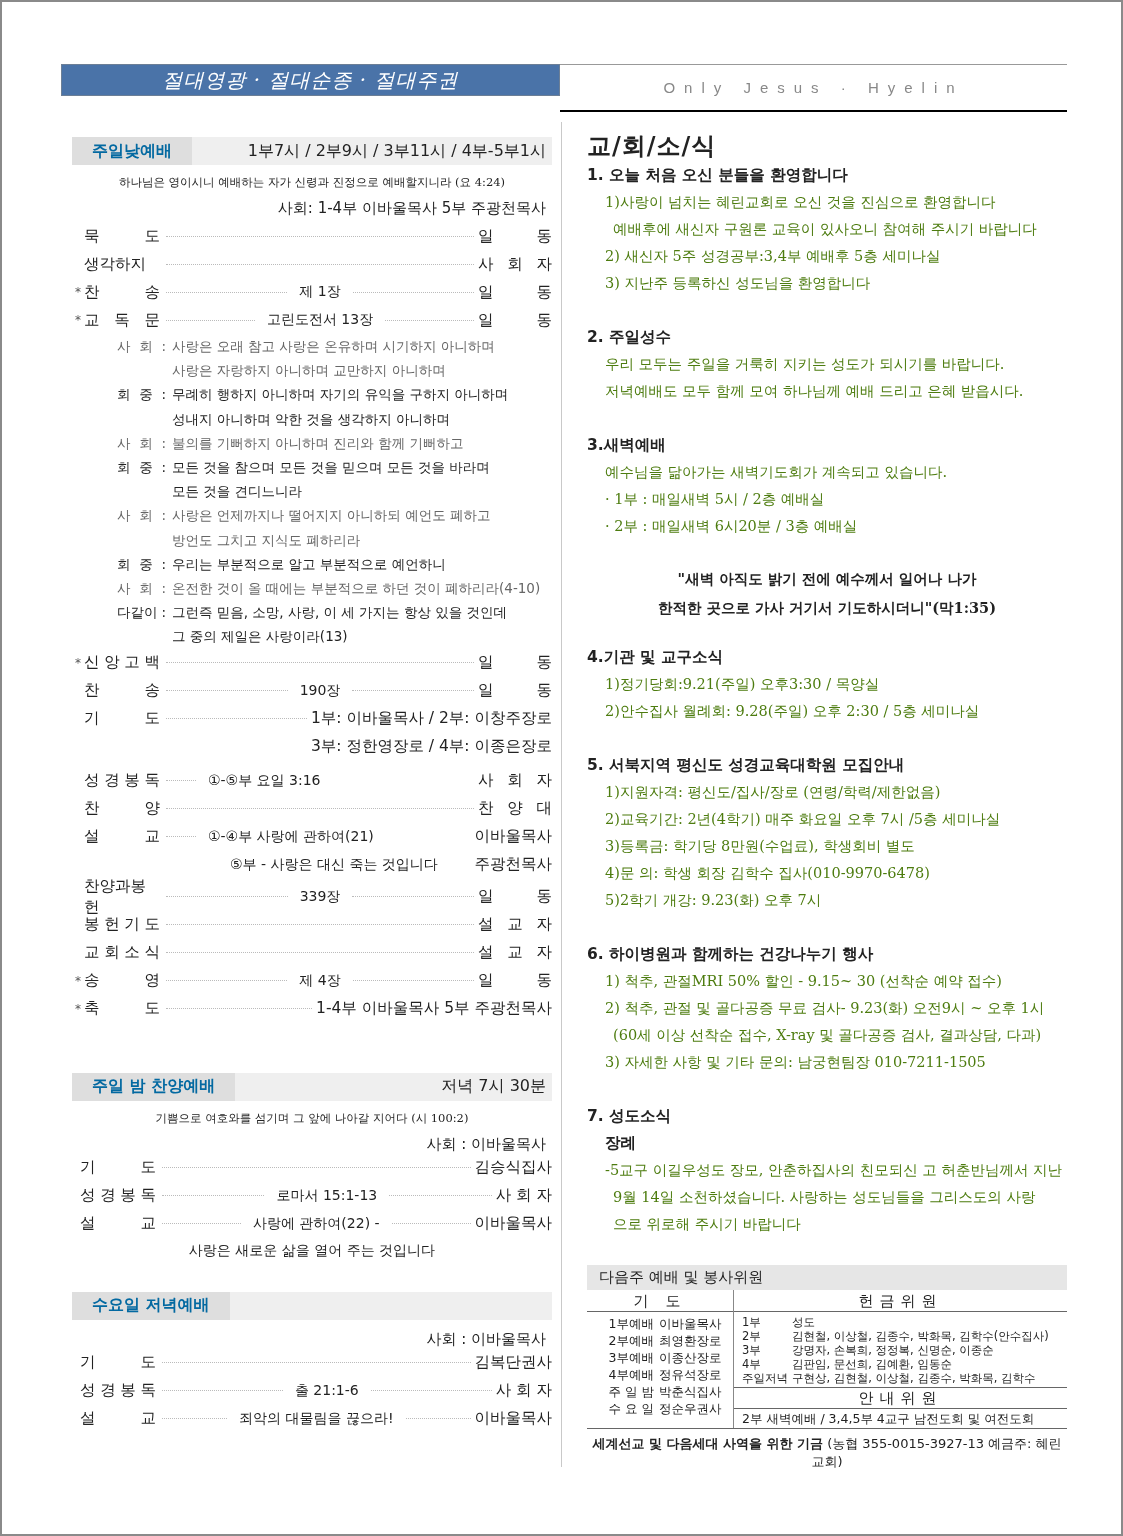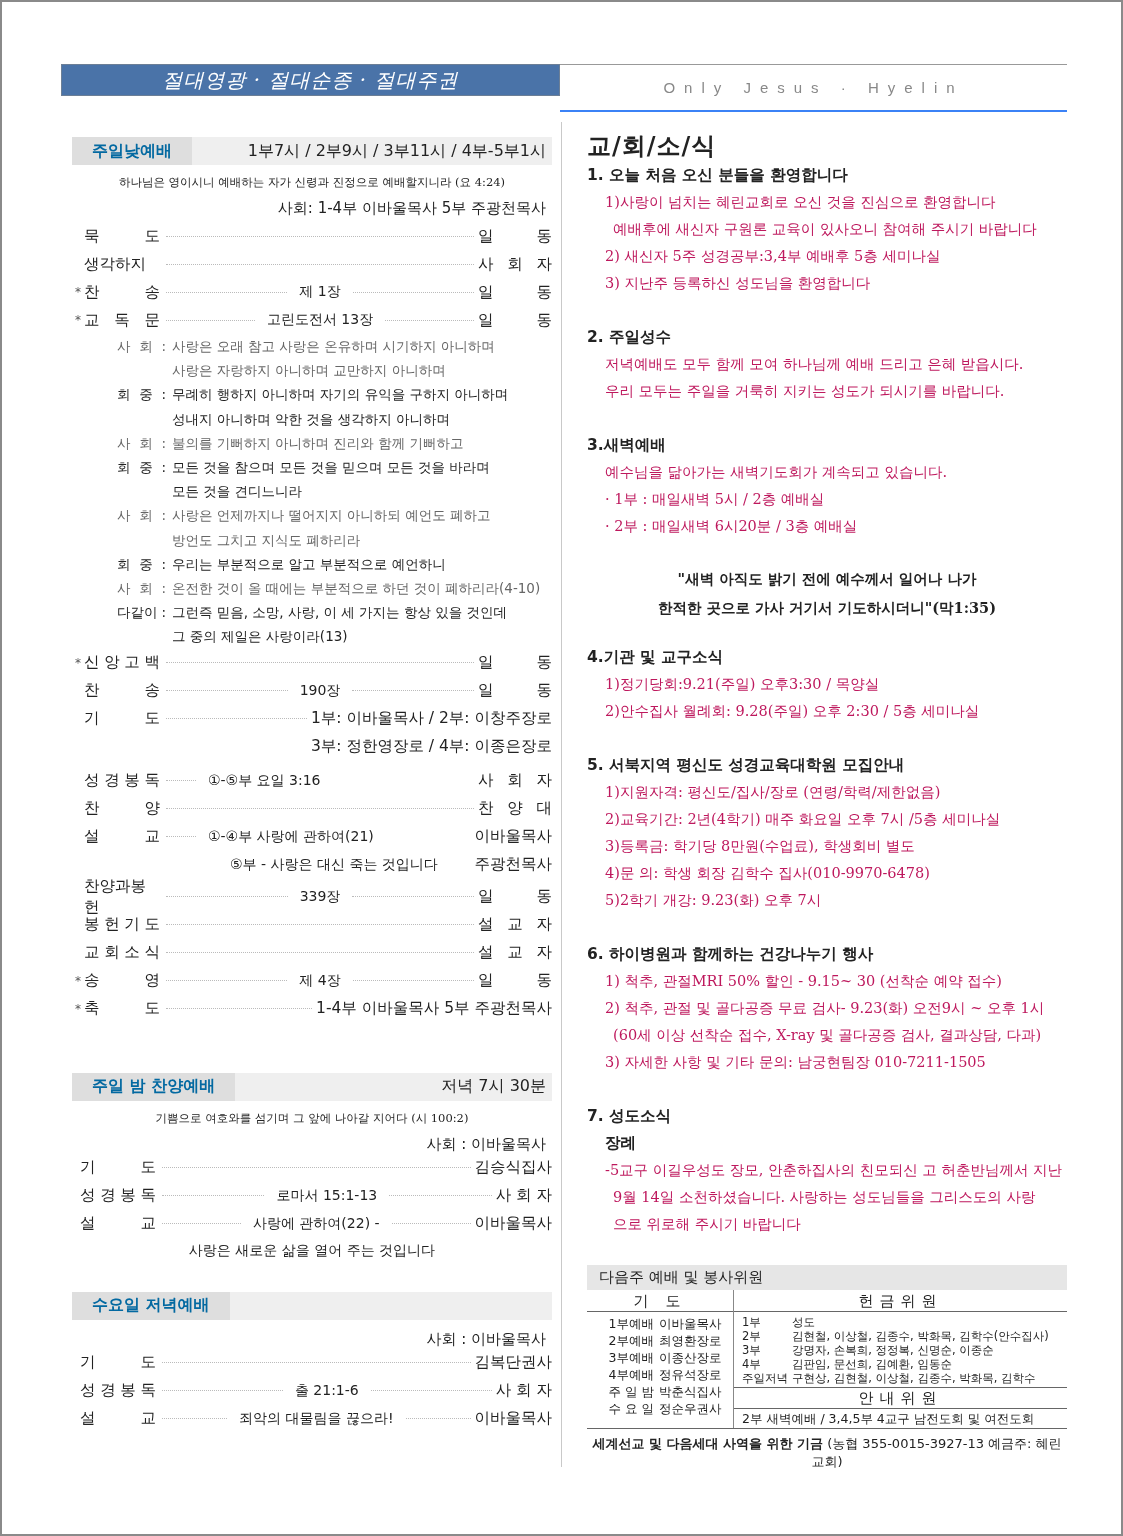--- a/index.html
+++ b/index.html
@@ -4,21 +4,21 @@
 <style>
   * { box-sizing: border-box; margin: 0; padding: 0; }
   html, body { width: 1123px; height: 1536px; background: #fff; }
   body { font-family: "DejaVu Sans", "Liberation Sans", sans-serif; color: #222; position: relative; overflow: hidden; }
   .page { position: absolute; left: 0; top: 0; width: 1123px; height: 1536px; border: 2px solid #8a8a8a; }
 
   
   .hdr { position: absolute; left: 59px; top: 62px; width: 1006px; height: 48px; }
   .hdr-left { position: absolute; left: 0; top: 0; width: 499px; height: 32px; background: #4a73a8; border: 1px solid #6c7f96;
               color: #fff; font-family: "DejaVu Serif", serif; font-size: 20px; font-style: italic; display: flex; align-items: center; justify-content: center; letter-spacing: 1px; }
-  .hdr-right { position: absolute; left: 499px; top: 0; right: 0; height: 48px; border-top: 1px solid #999; border-bottom: 2px solid #3b82f6;
+  .hdr-right { position: absolute; left: 499px; top: 0; right: 0; height: 48px; border-top: 1px solid #999; border-bottom: 2px solid #000000;
                color: #888; font-family: "Liberation Sans", sans-serif; font-size: 15px; letter-spacing: 9px; display: flex; align-items: center; justify-content: center; }
 
   
   .vdiv { position: absolute; left: 559px; top: 120px; width: 1px; height: 1345px; background: #c9c9c9; }
 
   
   .left { position: absolute; left: 70px; top: 135px; width: 480px; }
   .sec-bar { position: relative; height: 28px; background: #efefef; display: flex; align-items: center; justify-content: space-between; }
   .sec-bar .tab { height: 28px; background: #dedede; padding: 0 20px; display: flex; align-items: center; font-size: 16px; font-weight: bold; color: #0369a1; }
   .sec-bar .time { font-size: 16px; padding-right: 6px; color: #222; }
@@ -35,21 +35,21 @@
 
   .resp { font-size: 13.5px; margin-left: 45px; }
   .resp .r { display: flex; line-height: 24.2px; }
   .resp .sp { width: 55px; display: flex; justify-content: space-between; padding-right: 6px; }
   .resp .gray { color: #666; }
   .resp .txt { flex: 1; }
   
   .right { position: absolute; left: 585px; top: 128px; width: 480px; }
   .news-title { font-size: 24px; font-weight: bold; letter-spacing: 1px; }
   .h { font-size: 15.5px; font-weight: bold; line-height: 27px; }
-  .p { font-family: "DejaVu Serif", serif; font-size: 14.5px; line-height: 27px; padding-left: 18px; color: #be185d; }
+  .p { font-family: "DejaVu Serif", serif; font-size: 14.5px; line-height: 27px; padding-left: 18px; color: #4d7c0f; }
   .p2 { padding-left: 26px; }
   .gap { height: 27px; }
   .quote { text-align: center; font-family: "DejaVu Serif", serif; font-weight: bold; font-size: 14.5px; line-height: 29px; }
 
   
   .tbl { position: absolute; left: 585px; top: 1263px; width: 480px; }
   .tbl .bar { height: 25px; background: #e6e6e6; font-size: 15px; padding-left: 12px; display: flex; align-items: center; }
   .tbl .grid { display: flex; border-bottom: 1px solid #666; }
   .tbl .colL { width: 147px; border-right: 1px solid #888; }
   .tbl .colR { flex: 1; }
@@ -467,22 +467,22 @@
     <div class="news-title">교/회/소/식</div>
 
     <div class="h">1. 오늘 처음 오신 분들을 환영합니다</div>
     <div class="p">1)사랑이 넘치는 혜린교회로 오신 것을 진심으로 환영합니다</div>
     <div class="p p2">예배후에 새신자 구원론 교육이 있사오니 참여해 주시기 바랍니다</div>
     <div class="p">2) 새신자 5주 성경공부:3,4부 예배후 5층 세미나실</div>
     <div class="p">3) 지난주 등록하신 성도님을 환영합니다</div>
     <div class="gap"></div>
 
     <div class="h">2. 주일성수</div>
+    <div class="p">우리 모두는 주일을 거룩히 지키는 성도가 되시기를 바랍니다.</div>
     <div class="p">저녁예배도 모두 함께 모여 하나님께 예배 드리고 은혜 받읍시다.</div>
-    <div class="p">우리 모두는 주일을 거룩히 지키는 성도가 되시기를 바랍니다.</div>
     <div class="gap"></div>
 
     <div class="h">3.새벽예배</div>
     <div class="p">예수님을 닮아가는 새벽기도회가 계속되고 있습니다.</div>
     <div class="p">· 1부 : 매일새벽 5시 / 2층 예배실</div>
     <div class="p">· 2부 : 매일새벽 6시20분 / 3층 예배실</div>
     <div style="height:24px"></div>
     <div class="quote">"새벽 아직도 밝기 전에 예수께서 일어나 나가</div>
     <div class="quote">한적한 곳으로 가사 거기서 기도하시더니"(막1:35)</div>
     <div style="height:22px"></div>

